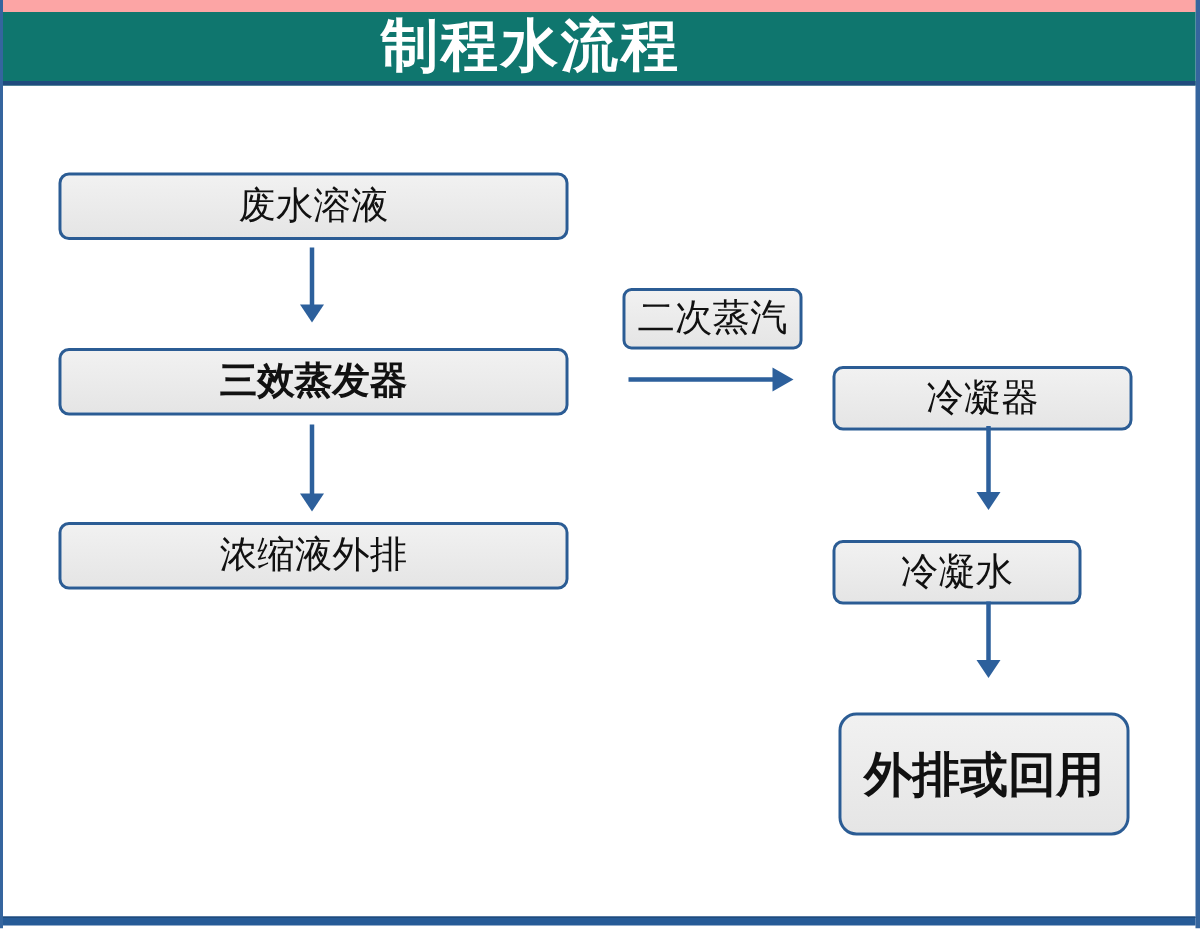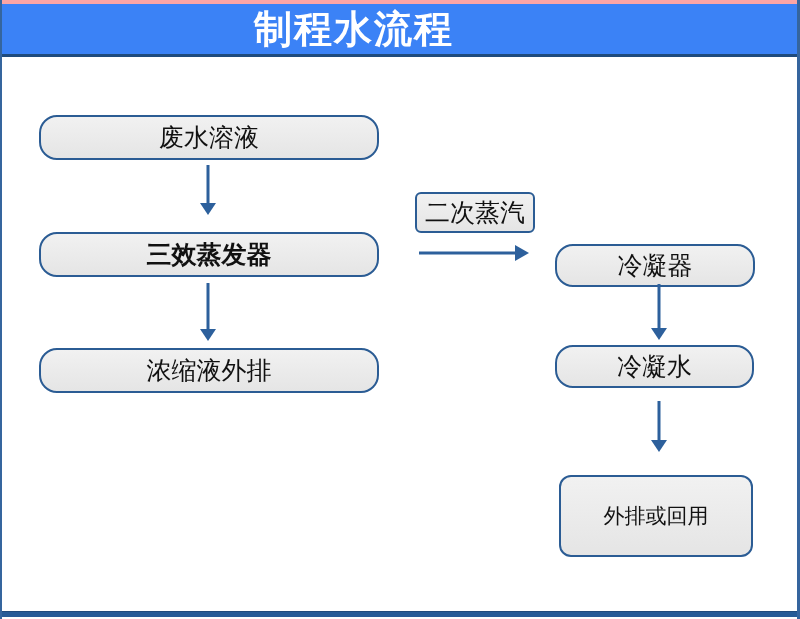--- a/index.html
+++ b/index.html
@@ -16,22 +16,22 @@
     overflow: hidden;
     border-left: 2px solid #35659E;
     border-right: 3px solid #35659E;
     box-sizing: border-box;
   }
   .header {
     position: absolute;
     top: 0; left: -2px;
     width: 800px;
     height: 57px;
-    background: #3b82f6;
-    border-top: 4px solid #fca5a5;
+    background: #0f766e;
+    border-top: 8px solid #fca5a5;
     border-bottom: 3px solid #1F4B7D;
     box-sizing: border-box;
   }
   .header .title {
     position: absolute;
     top: 50%;
     left: calc(50% - 46px);
     transform: translate(-50%, -50%);
     color: #ffffff;
     font-size: 38px;
@@ -47,31 +47,31 @@
     height: 6px;
     background: #265B97;
     border-top: 1px solid #1F4B7D;
     box-sizing: border-box;
   }
   .node {
     position: absolute;
     box-sizing: border-box;
     background: linear-gradient(180deg, #F1F1F1 0%, #E5E5E5 100%);
     border: 2px solid #2B5C94;
-    border-radius: 18px;
+    border-radius: 7px;
     display: flex;
     align-items: center;
     justify-content: center;
     color: #111111;
     font-size: 25px;
     text-align: center;
     line-height: 1.25;
   }
   .node.small { border-radius: 6px; }
-  .node.tall { border-radius: 12px; font-size: 21px; }
+  .node.tall { border-radius: 12px; font-size: 32px; font-weight: bold; }
   .node .line { display: block; }
   
   .varrow {
     position: absolute;
     width: 16px;
   }
   .varrow .stem {
     position: absolute;
     left: 50%;
     transform: translateX(-50%);
@@ -152,21 +152,21 @@
 
   <div class="node" style="left:553px; top:244px; width:200px; height:43px;">
     <span>冷凝器</span>
   </div>
 
   <div class="varrow" style="left:649px; top:284px; height:56px;">
     <div class="stem" style="height:46px;"></div>
     <div class="head"></div>
   </div>
 
-  <div class="node" style="left:553px; top:345px; width:199px; height:43px;">
+  <div class="node" style="left:553px; top:360px; width:166px; height:43px;">
     <span>冷凝水</span>
   </div>
 
   <div class="varrow" style="left:649px; top:401px; height:51px;">
     <div class="stem" style="height:41px;"></div>
     <div class="head"></div>
   </div>
 
   <div class="node tall" style="left:557px; top:475px; width:194px; height:82px; flex-direction:column;">
     <span class="line">外排或回用</span>

